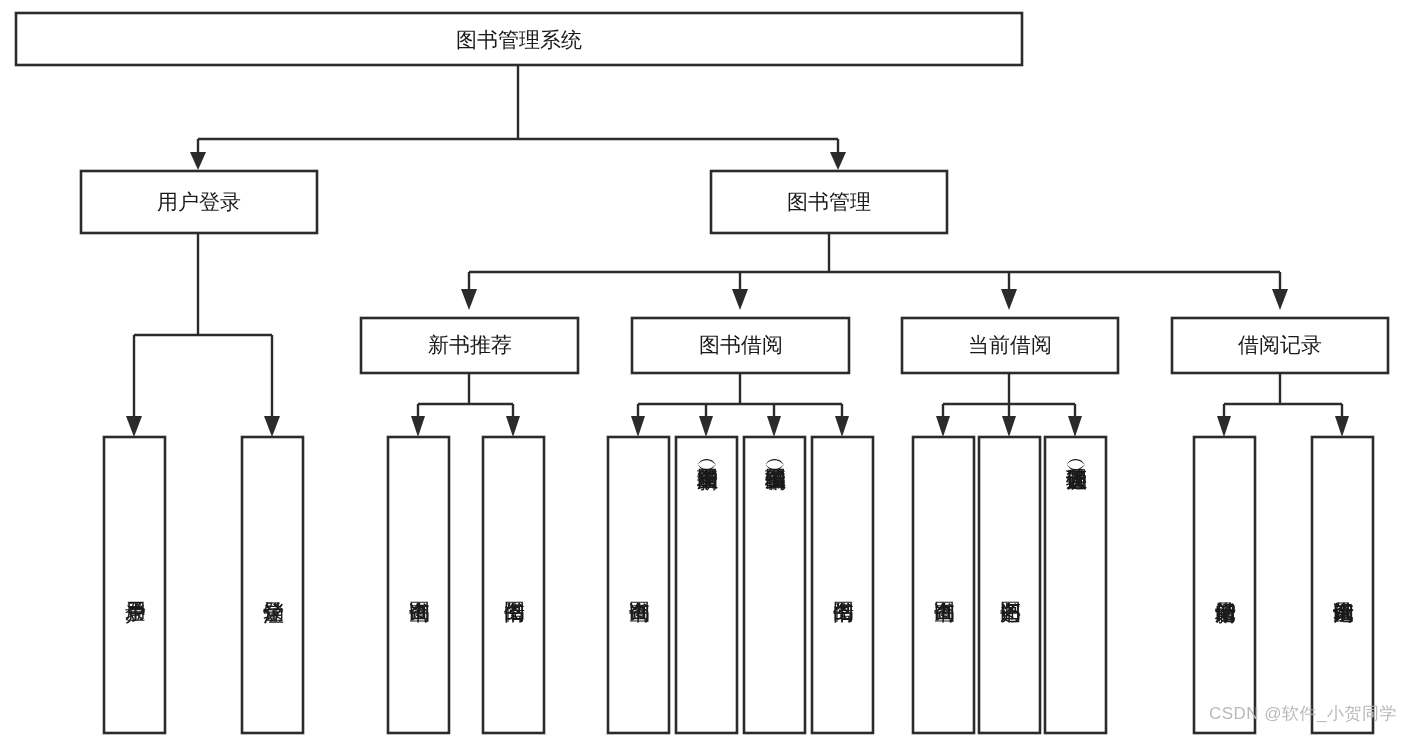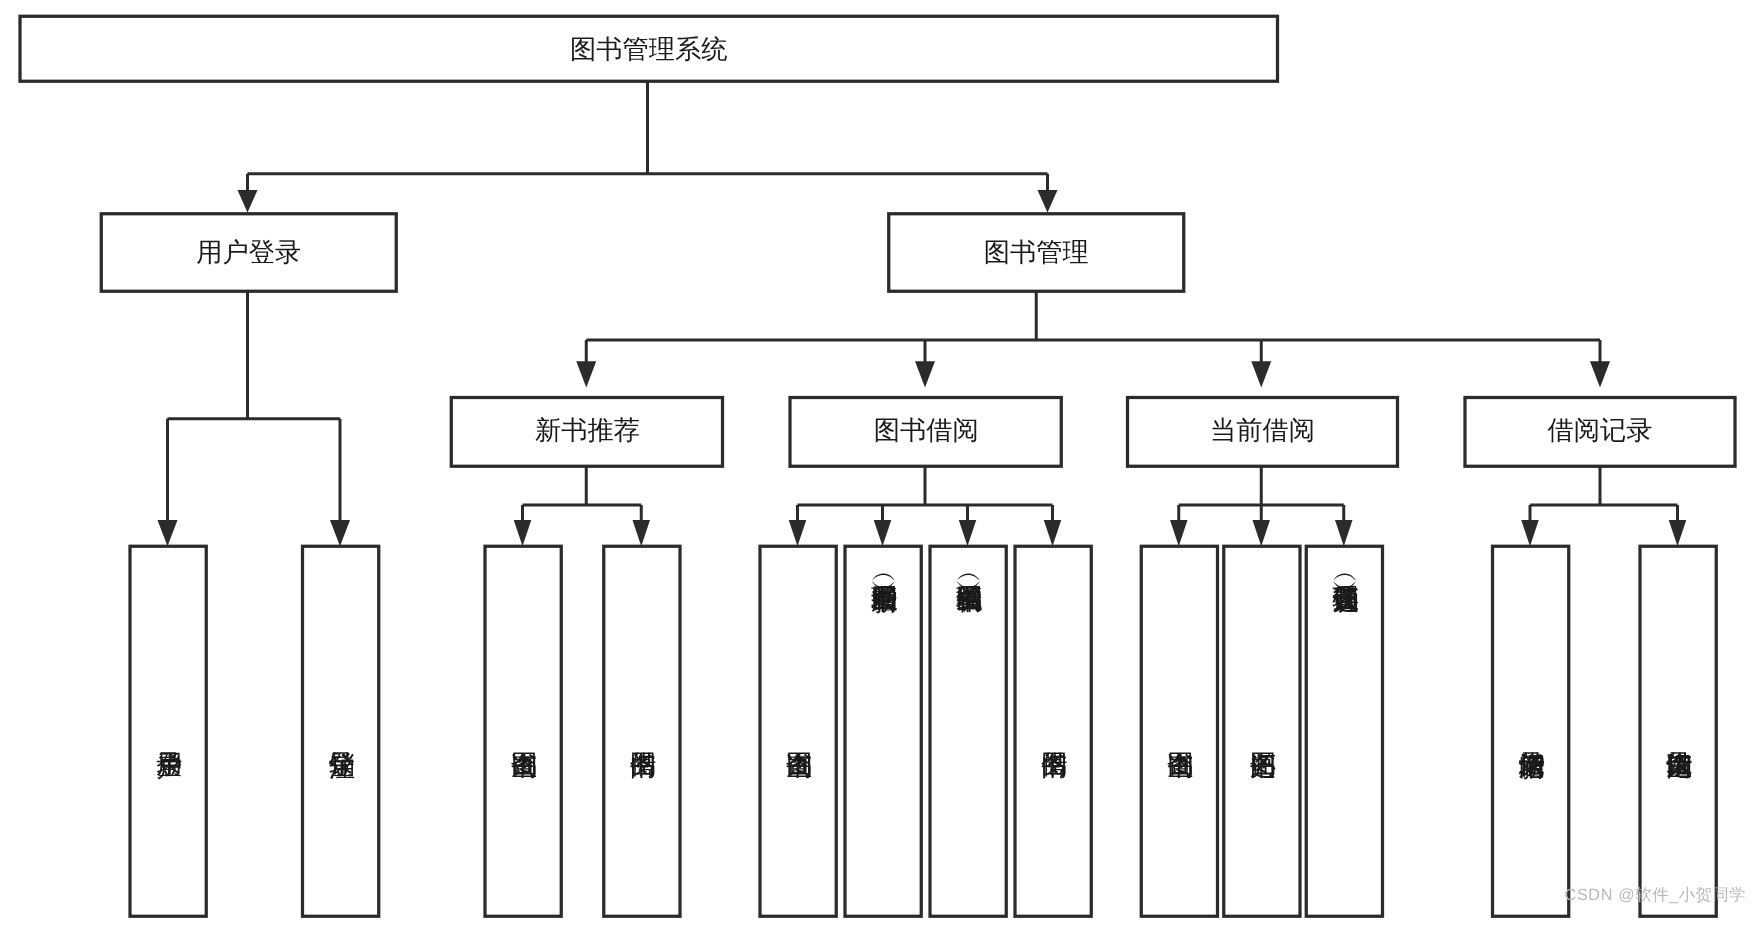--- a/index.html
+++ b/index.html
@@ -52,21 +52,21 @@
     white-space: pre;
   }
   .node-label.vertical {
     font-size: 21px;
   }
   .watermark {
     position: absolute;
     right: 8px;
     bottom: 4px;
     font-family: "Liberation Sans", "DejaVu Sans", sans-serif;
-    font-size: 13px;
+    font-size: 17px;
     color: #b9b9b9;
     letter-spacing: 0.5px;
     user-select: none;
     white-space: nowrap;
   }
 </style>
 </head>
 <body>
 
 <div id="diagram-root">

